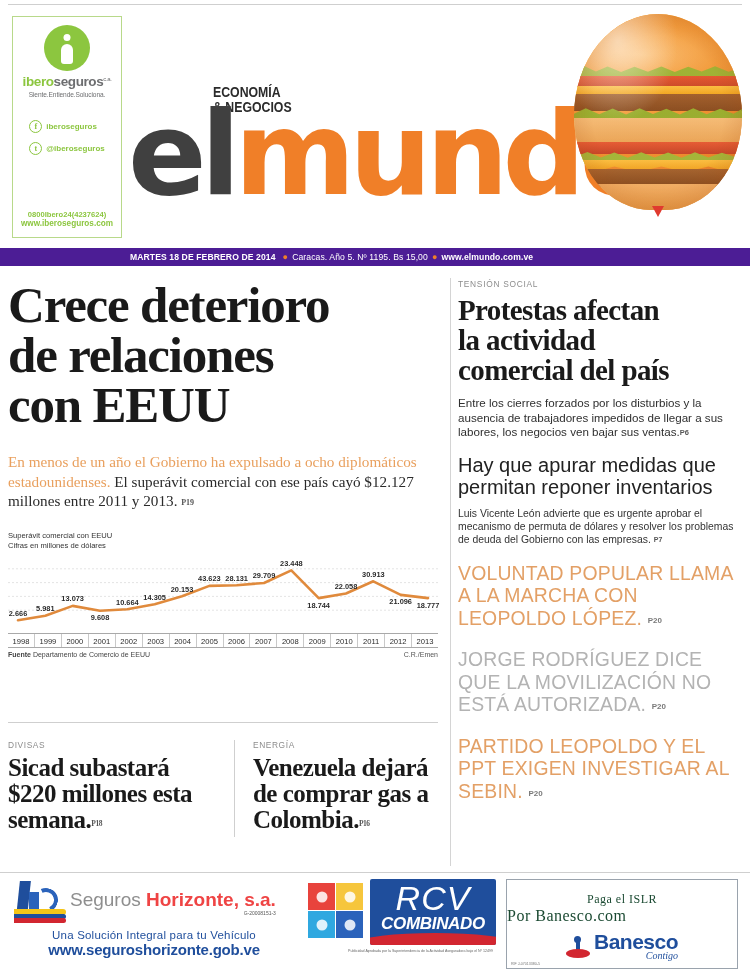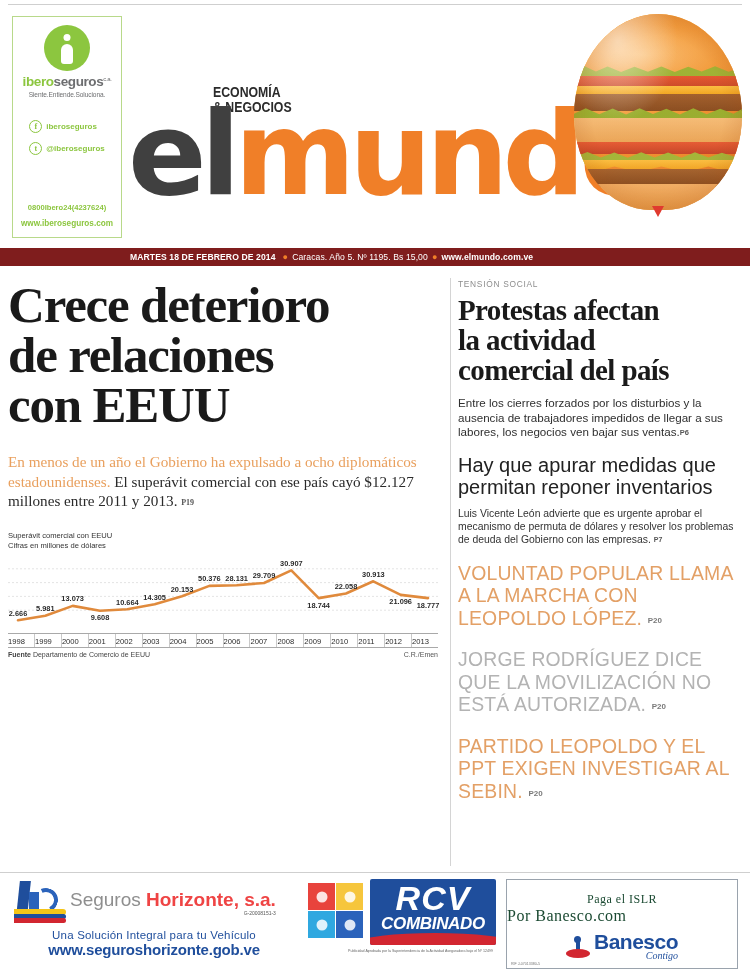--- a/index.html
+++ b/index.html
@@ -46,21 +46,21 @@
   .ibero-socials { margin-top: 22px; display: flex; flex-direction: column; gap: 9px; }
   .ibero-soc { display: flex; align-items: center; gap: 4px; }
   .soc-badge {
     width: 13px; height: 13px; border-radius: 50%; border: 1px solid #8cc63f;
     color: #8cc63f; font-size: 8px; font-weight: 700; line-height: 11px; text-align: center;
     font-family: "Liberation Serif", serif;
   }
   .ibero-soc-label { font-size: 8px; color: #8cc63f; font-weight: 700; }
   .ibero-bottom { margin-top: auto; margin-bottom: 9px; text-align: center; }
   .ibero-phone { font-size: 7.6px; color: #8cc63f; font-weight: 700; }
-  .ibero-web { font-size: 8.2px; color: #8cc63f; font-weight: 700; margin-top: 7px; }
+  .ibero-web { font-size: 8.2px; color: #8cc63f; font-weight: 700; }
 
   
   .kicker-econ {
     position: absolute; left: 213px; top: 84px;
     font-size: 15px; font-weight: 700; line-height: 15px;
     color: #2b2b2b; letter-spacing: 0px;
     font-family: "Liberation Sans Narrow", "Liberation Sans", sans-serif;
     transform: scaleX(0.82); transform-origin: left top;
   }
   .logo {
@@ -124,21 +124,21 @@
     letter-spacing: -0.2px;
   }
   .balloon-caption .pg {
     display: inline-block; background: #ffe84d; color: #1a1a1a;
     font-size: 8px; font-weight: 700; line-height: 10px; padding: 0 2px; margin-top: 1px;
   }
 
   
   .datebar {
     position: absolute; left: 0; top: 248px; width: 750px; height: 18px;
-    background: #7f1d1d; color: #ffffff;
+    background: #4c1d95; color: #ffffff;
     display: flex; align-items: center; padding-left: 130px;
     font-size: 8.6px; letter-spacing: 0.1px;
   }
   .datebar b { font-weight: 700; margin-right: 3px; }
   .datebar .dot { color: #f07f28; margin: 0 4px; font-size: 9px; }
   .datebar .mid { font-weight: 400; }
   .datebar .url { font-weight: 700; }
 
   
   .content { position: absolute; left: 0; top: 270px; width: 750px; height: 600px; }
@@ -169,21 +169,21 @@
   .dlabel {
     position: absolute; font-size: 7.4px; font-weight: 700; color: #2b2b2b;
     white-space: nowrap; transform: translateX(-50%);
   }
   .xaxis {
     position: relative; display: flex; width: 430px;
     border-top: 1px solid #a9a9a9; border-bottom: 1px solid #a9a9a9;
     height: 15px; margin-top: 1px;
   }
   .xaxis span {
-    flex: 1 1 0; text-align: left; font-size: 7.6px; color: #2b2b2b;
+    flex: 1 1 0; text-align: center; font-size: 7.6px; color: #2b2b2b;
     line-height: 15px; border-right: 1px solid #c9c9c9;
   }
   .xaxis span:last-child { border-right: none; }
   .chart-foot {
     display: flex; justify-content: space-between; width: 430px;
     font-size: 7px; color: #444; margin-top: 3px;
   }
   .chart-foot b { font-weight: 700; }
   .chart-credit { color: #555; }
 
@@ -268,21 +268,21 @@
   .pq3 { left: 0; top: 28px; background: #2fa8e0; }
   .pq4 { left: 28px; top: 28px; background: #2b63bb; }
   .pq:after {
     content: ""; position: absolute; left: 50%; top: 50%; transform: translate(-50%,-50%);
     width: 11px; height: 11px; border-radius: 50%; background: rgba(255,255,255,0.85);
   }
   .rcv-box {
     position: absolute; left: 62px; top: 0; width: 126px; height: 66px;
     background: #1f4e9c; border-radius: 2px; overflow: hidden;
   }
-  .rcv-rcv { color: #fff; font-weight: 700; font-size: 34px; line-height: 34px; text-align: center; font-style: italic; letter-spacing: 1px; margin-top: 2px; }
+  .rcv-rcv { color: #fff; font-weight: 400; font-size: 34px; line-height: 34px; text-align: center; font-style: italic; letter-spacing: 1px; margin-top: 2px; }
   .rcv-comb { color: #fff; font-weight: 700; font-size: 17px; line-height: 17px; text-align: center; font-style: italic; letter-spacing: -0.3px; }
   .rcv-swoosh {
     position: absolute; left: -10px; bottom: -6px; width: 150px; height: 18px;
     background: #d22630; border-radius: 50%;
   }
   .rcv-legal { position: absolute; left: 40px; top: 70px; font-size: 3.6px; color: #666; white-space: nowrap; }
 
   .ad-banesco {
     position: absolute; left: 506px; top: 6px; width: 232px; height: 90px;
     border: 1px solid #9aa3ad; background: #fff;
@@ -389,24 +389,24 @@
             <polyline id="chart-line" fill="none" stroke="#e08a3c" stroke-width="2.6" stroke-linejoin="round" stroke-linecap="round" points="10.0,66.3 37.3,61.7 64.7,51.9 92.0,56.7 119.3,55.3 146.7,50.2 174.0,42.2 201.3,31.9 228.7,31.2 256.0,29.0 283.3,16.4 310.7,44.1 338.0,39.5 365.3,27.3 392.7,40.9 420.0,44.1"></polyline>
           </svg>
           <div id="chart-labels">
               <div class="dlabel" style="left: 10px; top: 55.3184px;">2.666</div>
               <div class="dlabel" style="left: 37.3333px; top: 50.7405px;">5.981</div>
               <div class="dlabel" style="left: 64.6667px; top: 40.9468px;">13.073</div>
               <div class="dlabel" style="left: 92px; top: 59.7318px;">9.608</div>
               <div class="dlabel" style="left: 119.333px; top: 44.2735px;">10.664</div>
               <div class="dlabel" style="left: 146.667px; top: 39.2455px;">14.305</div>
               <div class="dlabel" style="left: 174px; top: 31.1697px;">20.153</div>
-              <div class="dlabel" style="left: 201.333px; top: 20.9175px;">50.376</div>
+              <div class="dlabel" style="left: 201.333px; top: 20.9175px;">43.623</div>
               <div class="dlabel" style="left: 228.667px; top: 20.1524px;">28.131</div>
               <div class="dlabel" style="left: 256px; top: 17.9733px;">29.709</div>
-              <div class="dlabel" style="left: 283.333px; top: 5.39971px;">30.907</div>
+              <div class="dlabel" style="left: 283.333px; top: 5.39971px;">23.448</div>
               <div class="dlabel" style="left: 310.667px; top: 47.1154px;">18.744</div>
               <div class="dlabel" style="left: 338px; top: 28.539px;">22.058</div>
               <div class="dlabel" style="left: 365.333px; top: 16.3106px;">30.913</div>
               <div class="dlabel" style="left: 392.667px; top: 43.8674px;">21.096</div>
               <div class="dlabel" style="left: 420px; top: 47.0699px;">18.777</div>
             </div>
         </div>
 
         <div class="xaxis" id="chart-xaxis">
             <span>1998</span>
@@ -426,20 +426,32 @@
             <span>2012</span>
             <span>2013</span>
           </div>
 
         <div class="chart-foot">
           <div><b>Fuente</b><span> Departamento de Comercio de EEUU</span></div>
           <div class="chart-credit">C.R./Emen</div>
         </div>
       </div>
 
+      <div class="briefs">
+        <div class="brief-row">
+          <div class="brief">
+            <div class="brief-kicker">DIVISAS</div>
+            <div class="brief-hed"><span>Sicad subastará $220 millones esta semana.</span><span class="pg">P18</span></div>
+          </div>
+          <div class="brief second">
+            <div class="brief-kicker">ENERGÍA</div>
+            <div class="brief-hed"><span>Venezuela dejará de comprar gas a Colombia.</span><span class="pg">P16</span></div>
+          </div>
+        </div>
+      </div>
     </div>
 
     <div class="col-right">
       <div class="rc-kicker">TENSIÓN SOCIAL</div>
       <div class="rc-hed">
         <div>Protestas afectan</div>
         <div>la actividad</div>
         <div>comercial del país</div>
       </div>
       <div class="rc-body"><span>Entre los cierres forzados por los disturbios y la ausencia de trabajadores impedidos de llegar a sus labores, los negocios ven bajar sus ventas.</span><span class="pg">P6</span></div>

